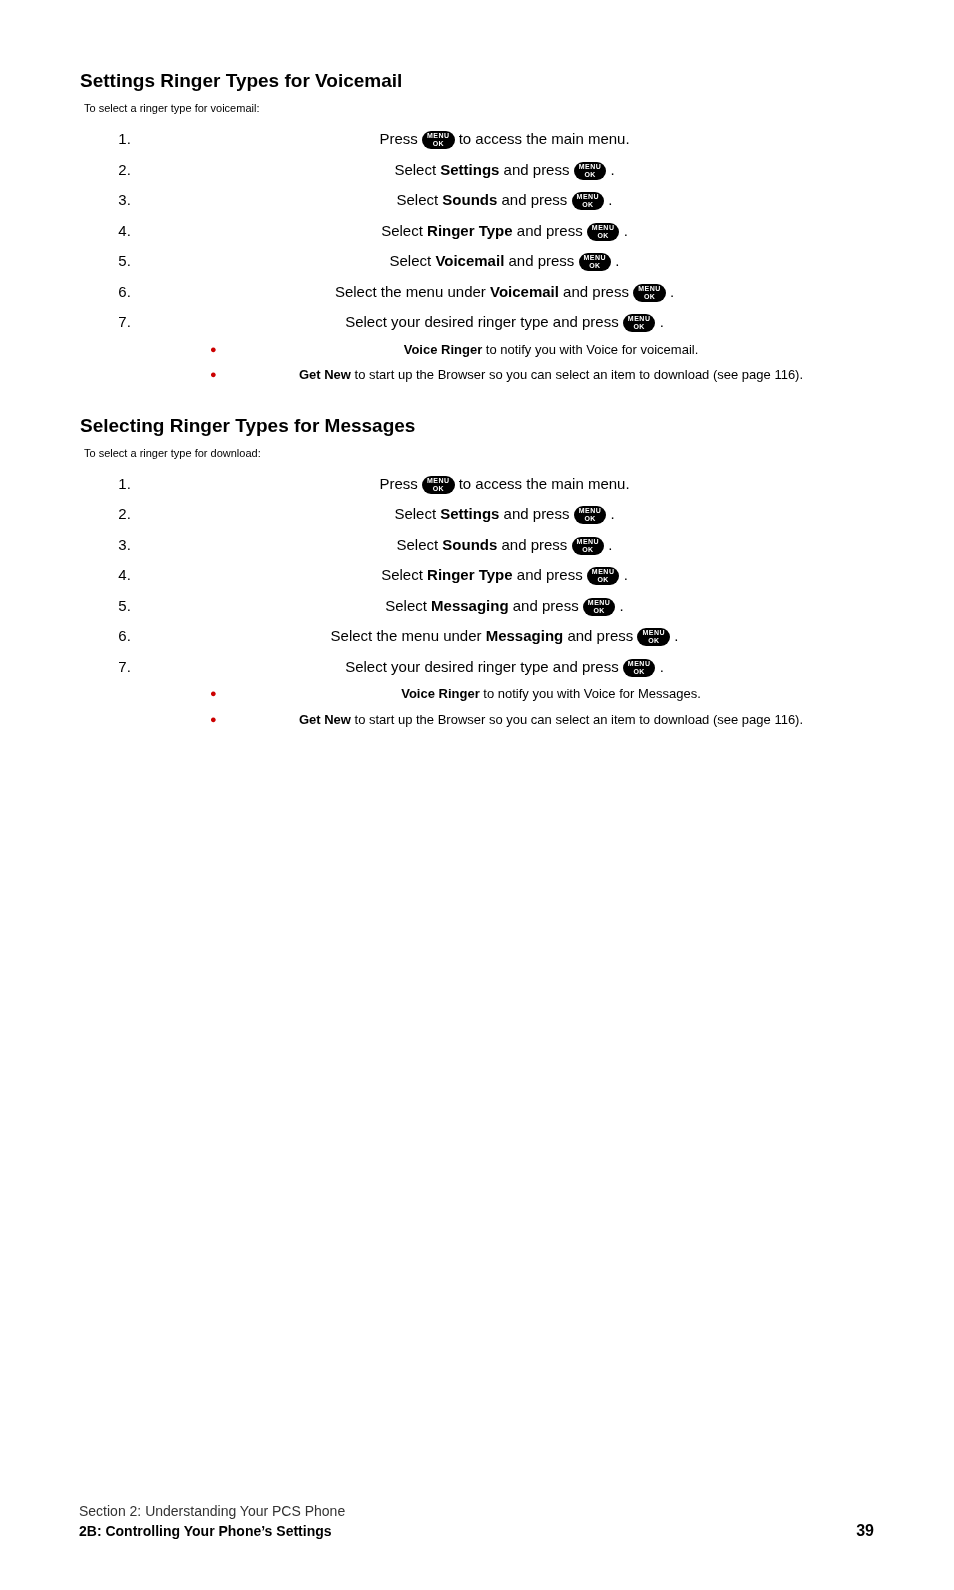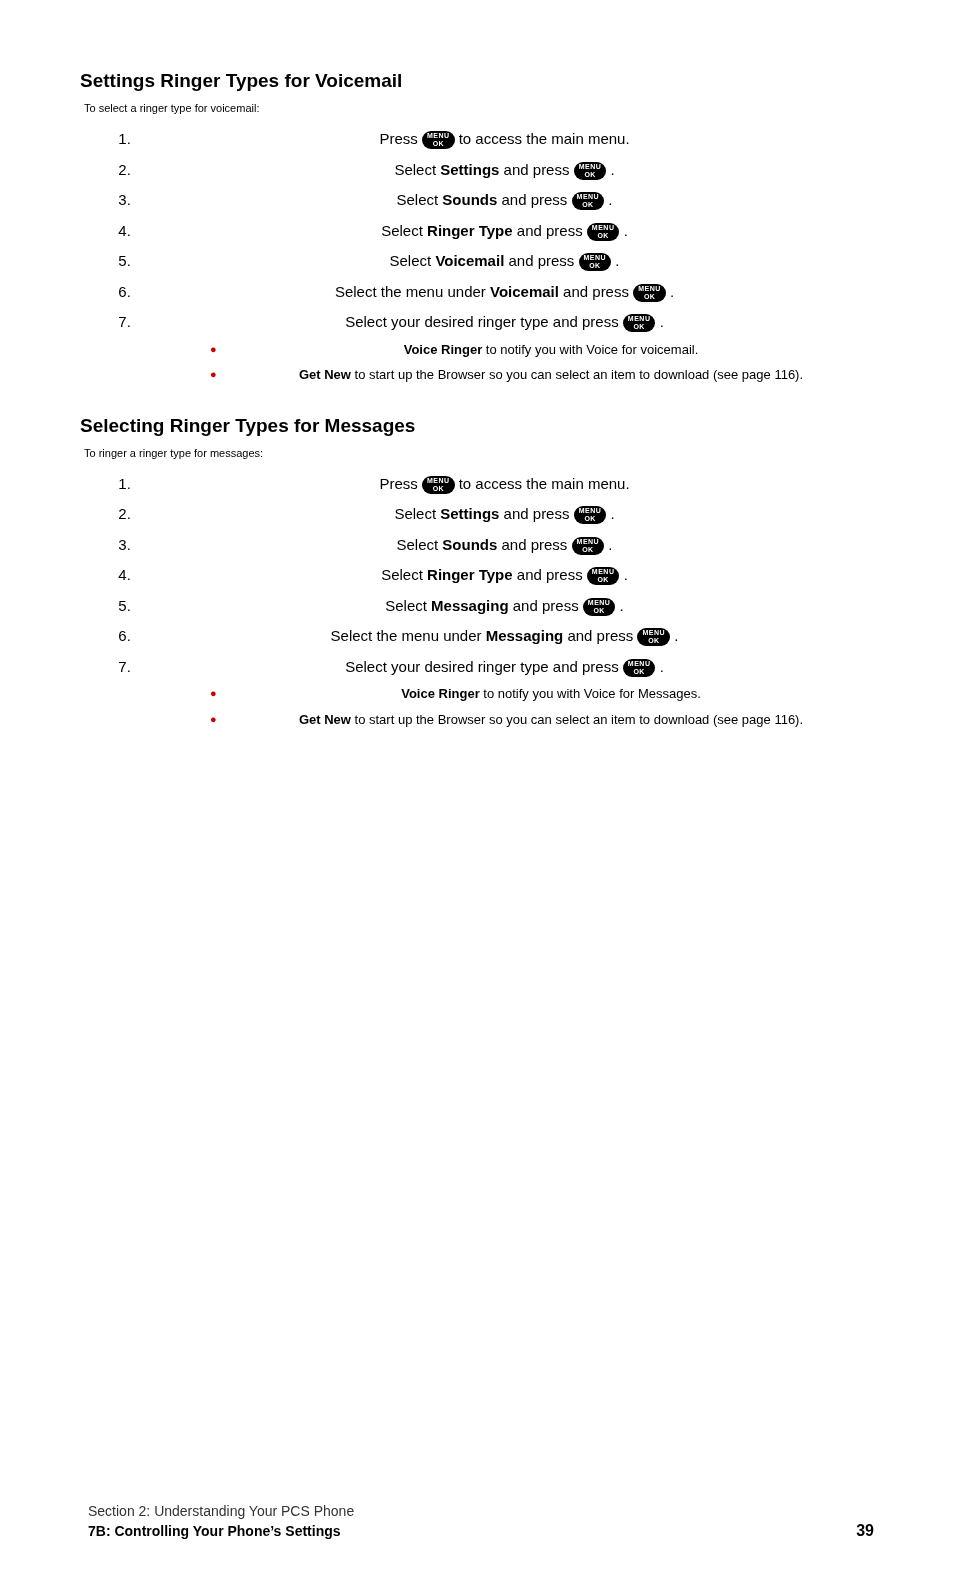--- a/index.html
+++ b/index.html
@@ -89,21 +89,21 @@
       position: absolute;
       left: 0;
       top: 0;
       font-size: 11px;
       line-height: 1.7;
     }
 
     .footer {
       position: absolute;
       bottom: 50px;
-      left: 88px;
+      left: 79px;
       right: 80px;
       border-top: none;
     }
 
     .footer-top {
       font-size: 14px;
       color: #333333;
       margin-bottom: 3px;
     }
 
@@ -195,21 +195,21 @@
         <li>
           <b>Get New</b> to start up the Browser so you can select an item to download (see page 116).
         </li>
       </ul>
     </li>
   </ol>
 </div>
 
 <div style="margin-top: 12px;">
   <div class="section-title">Selecting Ringer Types for Messages</div>
-  <div class="intro-text">To ringer a ringer type for messages:</div>
+  <div class="intro-text">To select a ringer type for download:</div>
 
   <ol>
     <li>
       <span>Press </span>
       <span class="menu-btn">
         <span class="top-line">MENU</span>
         <span class="bottom-line">OK</span>
       </span>
       <span> to access the main menu.</span>
     </li>
@@ -268,16 +268,16 @@
           <b>Get New</b> to start up the Browser so you can select an item to download (see page 116).
         </li>
       </ul>
     </li>
   </ol>
 </div>
 
 <div class="footer">
   <div class="footer-top">Section 2: Understanding Your PCS Phone</div>
   <div class="footer-bottom">
-    <div class="footer-section">7B: Controlling Your Phone’s Settings</div>
+    <div class="footer-section">2B: Controlling Your Phone’s Settings</div>
     <div class="footer-page">39</div>
   </div>
 </div>
 
 </body></html>

